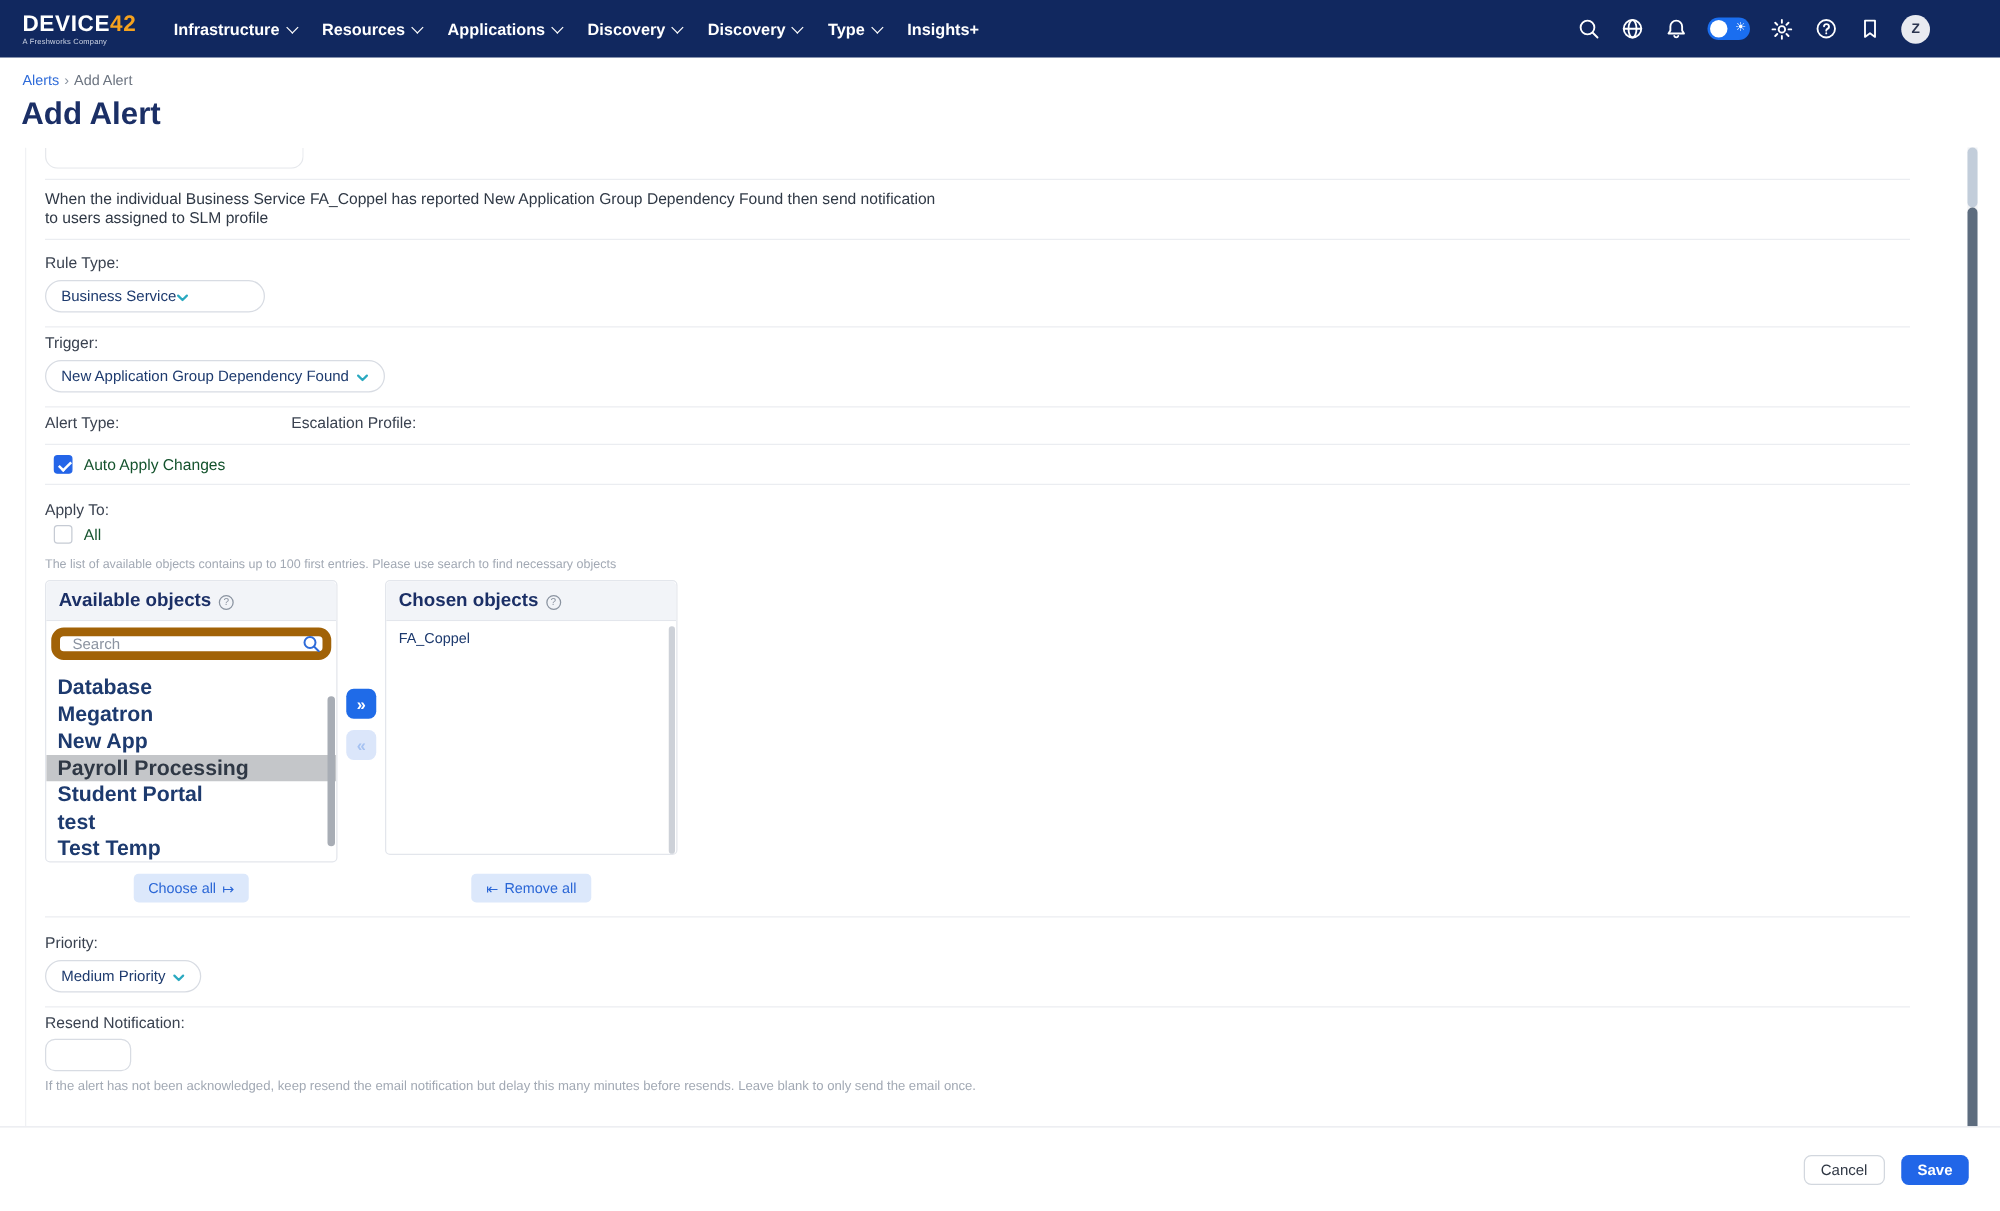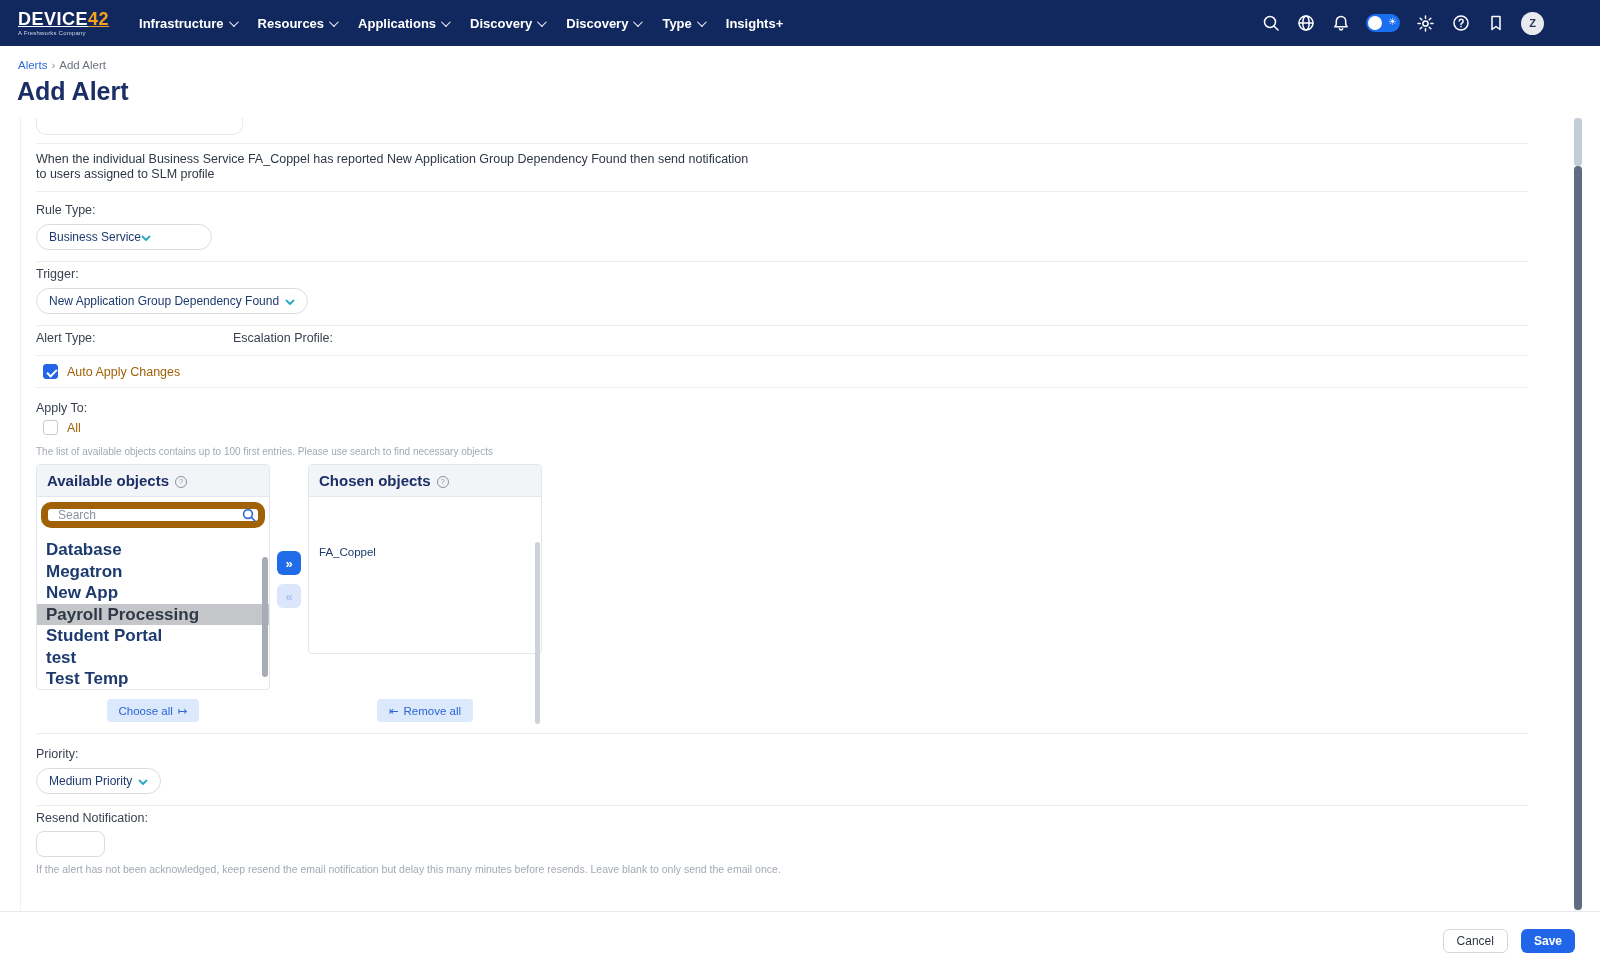--- a/index.html
+++ b/index.html
@@ -3,21 +3,21 @@
 <meta charset="utf-8">
 <style>
   * { margin:0; padding:0; box-sizing:border-box; }
   html,body { width:1600px; height:969px; overflow:hidden; background:#fff;
     font-family:"Liberation Sans", sans-serif; }
 
   
   .navbar { position:absolute; top:0; left:0; right:0; height:46px; background:#11285f;
     display:flex; align-items:center; padding:0 0 0 18px; }
   .logo { display:flex; flex-direction:column; line-height:1; margin-right:30px; cursor:pointer; }
-  .logo-main { font-size:18px; font-weight:800; letter-spacing:.5px; color:#fff;text-decoration:underline; }
+  .logo-main { font-size:18px; font-weight:800; letter-spacing:.5px; color:#fff; }
   .logo-accent { color:#f6a21e; }
   .logo-sub { font-size:6px; color:#cfd6e6; margin-top:2px; letter-spacing:.2px; }
   .menus { display:flex; align-items:center; gap:22px; }
   .menu-item { display:flex; align-items:center; gap:5px; color:#fff; font-size:13px;
     font-weight:700; cursor:pointer; }
   .caret { width:7px; height:7px; border-right:1.6px solid #fff; border-bottom:1.6px solid #fff;
     transform:rotate(45deg) translateY(-2px); }
   .nav-right { margin-left:auto; display:flex; align-items:center; gap:16px; padding-right:56px; }
   .nav-ic { width:19px; height:19px; display:flex; align-items:center; justify-content:center; cursor:pointer; }
   .nav-ic svg { stroke:#fff; fill:none; stroke-width:1.5; stroke-linecap:round; stroke-linejoin:round; }
@@ -49,30 +49,30 @@
     border-radius:14px; padding:0 12px; font-size:12px; color:#1d3a6e; background:#fff; cursor:pointer; }
   .select.spread { justify-content:flex-start; }
   .chev { width:10px; height:10px; flex:0 0 auto; }
   .chev svg { stroke:#2aa9c0; fill:none; stroke-width:1.8; stroke-linecap:round; stroke-linejoin:round; }
 
   .cb { width:15px; height:15px; border-radius:3px; border:1px solid #c6cbd4; background:#fff;
     flex:0 0 auto; cursor:pointer; position:relative; }
   .cb.on { background:#2465e8; border-color:#2465e8; }
   .cb.on::after { content:""; position:absolute; left:4.5px; top:1.5px; width:4px; height:8px;
     border-right:2px solid #fff; border-bottom:2px solid #fff; transform:rotate(45deg); }
-  .cb-row { display:flex; align-items:center; gap:9px; font-size:12.5px; color:#a16207; }
+  .cb-row { display:flex; align-items:center; gap:9px; font-size:12.5px; color:#14532d; }
 
   .plus-ic { width:17px; height:17px; margin-left:12px; cursor:pointer; }
   .plus-ic svg { stroke:#2e6bd9; fill:none; stroke-width:1.4; stroke-linecap:round; }
 
   
   .panels { display:flex; margin-top:7px; }
   .panel { width:234px; border:1px solid #e3e6ec; border-radius:4px; background:#fff; height:226px;
     display:flex; flex-direction:column; position:relative; }
-  .panel.chosen-p { height:190px;gap:41px; }
+  .panel.chosen-p { height:220px; }
   .panel-header { background:#f2f4f8; border-bottom:1px solid #e3e6ec; padding:7px 10px;
     display:flex; align-items:center; gap:6px; border-radius:4px 4px 0 0; }
   .panel-title { font-size:15px; font-weight:700; color:#1b2f66; }
   .q-ic { width:12px; height:12px; border:1px solid #8a93a0; border-radius:50%; color:#8a93a0;
     font-size:8px; display:flex; align-items:center; justify-content:center; margin-top:2px; }
   .search-wrap { margin:5px 4px 0 4px; position:relative; }
   .search-input { width:100%; height:26px; border:7px solid #a16207; border-radius:10px;
     padding:0 28px 0 10px; font-size:12px; color:#2f3845; outline:none;
     font-family:"Liberation Sans", sans-serif; }
   .search-input::placeholder { color:#8b93a0; }
@@ -102,21 +102,21 @@
   .la-gap { width:38px; }
   .soft-btn { background:#dce8fb; color:#2a66d6; border:none; border-radius:4px; height:23px;
     padding:0 12px; font-size:11.5px; display:flex; align-items:center; gap:5px; cursor:pointer;
     font-family:"Liberation Sans", sans-serif; }
 
   .resend-input { width:69px; height:26px; border:1px solid #d8dce3; border-radius:8px;
     padding:0 8px; font-size:12px; color:#2f3845; outline:none;
     font-family:"Liberation Sans", sans-serif; }
 
   
-  .footer { position:absolute; left:0; right:0; bottom:0; height:58px; background:#fff;
+  .footer { position:absolute; left:0; right:0; bottom:0; height:68px; background:#fff;
     border-top:1px solid #e7e9ee; display:flex; align-items:center; justify-content:flex-end;
     gap:13px; padding-right:25px; }
   .btn-cancel { background:#fff; border:1px solid #d2d7de; border-radius:6px; height:24px;
     padding:0 13px; font-size:12px; color:#2f3744; cursor:pointer;
     font-family:"Liberation Sans", sans-serif; }
   .btn-save { background:#2166e8; border:none; border-radius:6px; height:24px; padding:0 13px;
     font-size:12px; font-weight:700; color:#fff; cursor:pointer;
     font-family:"Liberation Sans", sans-serif; }
 
   

